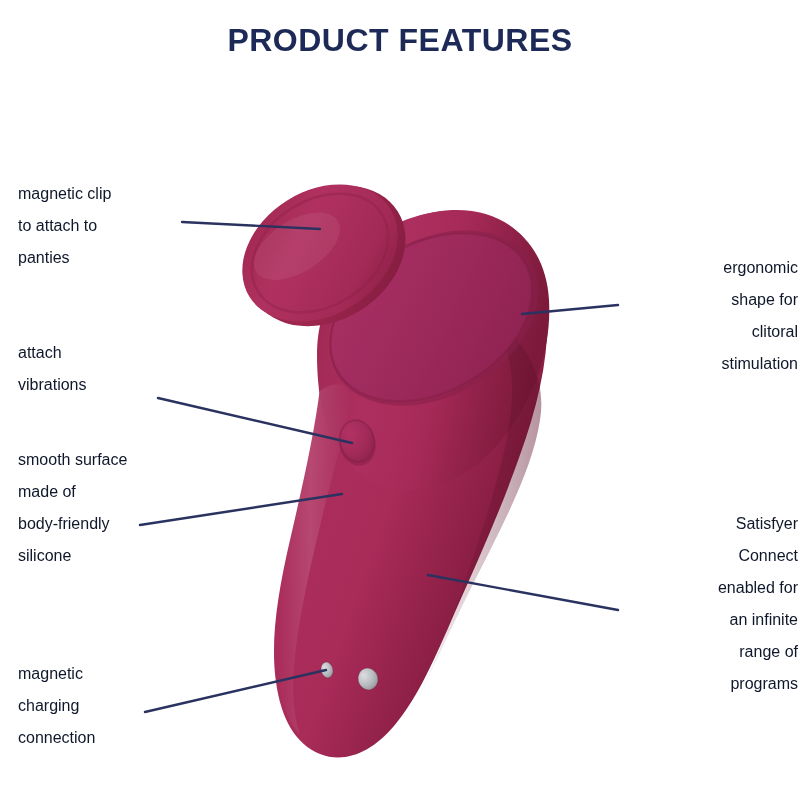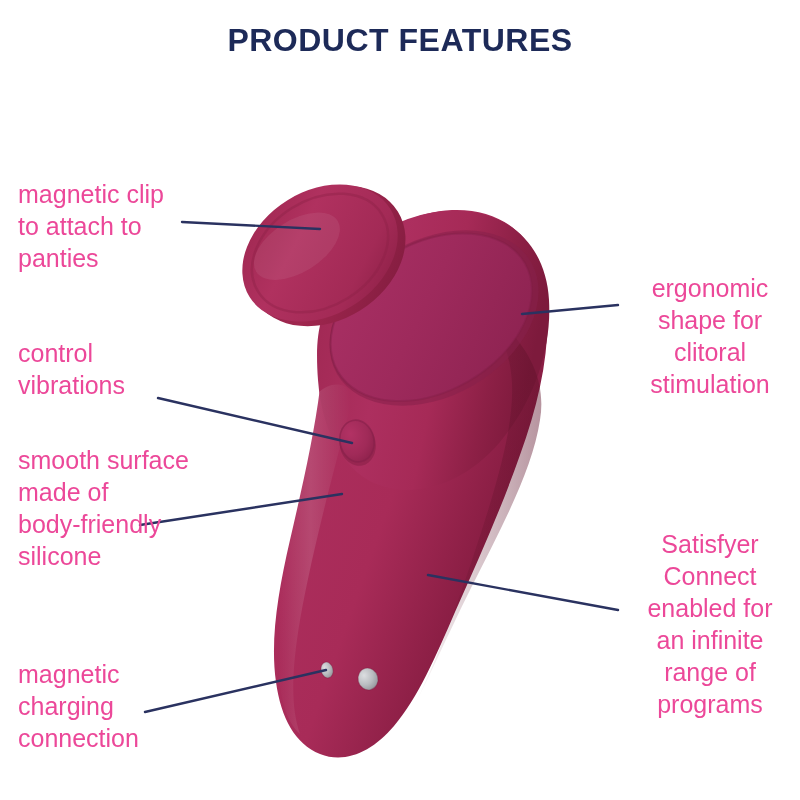--- a/index.html
+++ b/index.html
@@ -27,27 +27,27 @@
     font-weight: bold;
     font-size: 32px;
     letter-spacing: 0.5px;
     color: #1d2a58;
   }
 
   
   .callout {
     position: absolute;
     font-family: "Liberation Sans", sans-serif;
-    font-size: 25px;
+    font-size: 16px;
     line-height: 32px;
-    color: #ec4899;
+    color: #0f172a;
     white-space: pre-line;
   }
   .callout.left  { text-align: left; }
-  .callout.right { text-align: center; margin-top: 20px; }
+  .callout.right { text-align: right; }
 
   #label-magnetic-clip   { left: 18px;  top: 178px; width: 215px; }
   #label-control         { left: 18px;  top: 337px; width: 215px; }
   #label-smooth-surface  { left: 18px;  top: 444px; width: 225px; }
   #label-magnetic-charge { left: 18px;  top: 658px; width: 225px; }
   #label-ergonomic       { left: 622px; top: 252px; width: 176px; }
   #label-connect         { left: 622px; top: 508px; width: 176px; }
 
   
   #art {
@@ -205,21 +205,21 @@
       <line x1="145" y1="712" x2="326" y2="670"></line>
       <line x1="618" y1="305" x2="522" y2="314"></line>
       <line x1="618" y1="610" x2="428" y2="575"></line>
     </g>
   </svg>
 
   <div class="callout left" id="label-magnetic-clip">magnetic clip
 to attach to
 panties</div>
 
-  <div class="callout left" id="label-control">control
+  <div class="callout left" id="label-control">attach
 vibrations</div>
 
   <div class="callout left" id="label-smooth-surface">smooth surface
 made of
 body-friendly
 silicone</div>
 
   <div class="callout left" id="label-magnetic-charge">magnetic
 charging
 connection</div>

